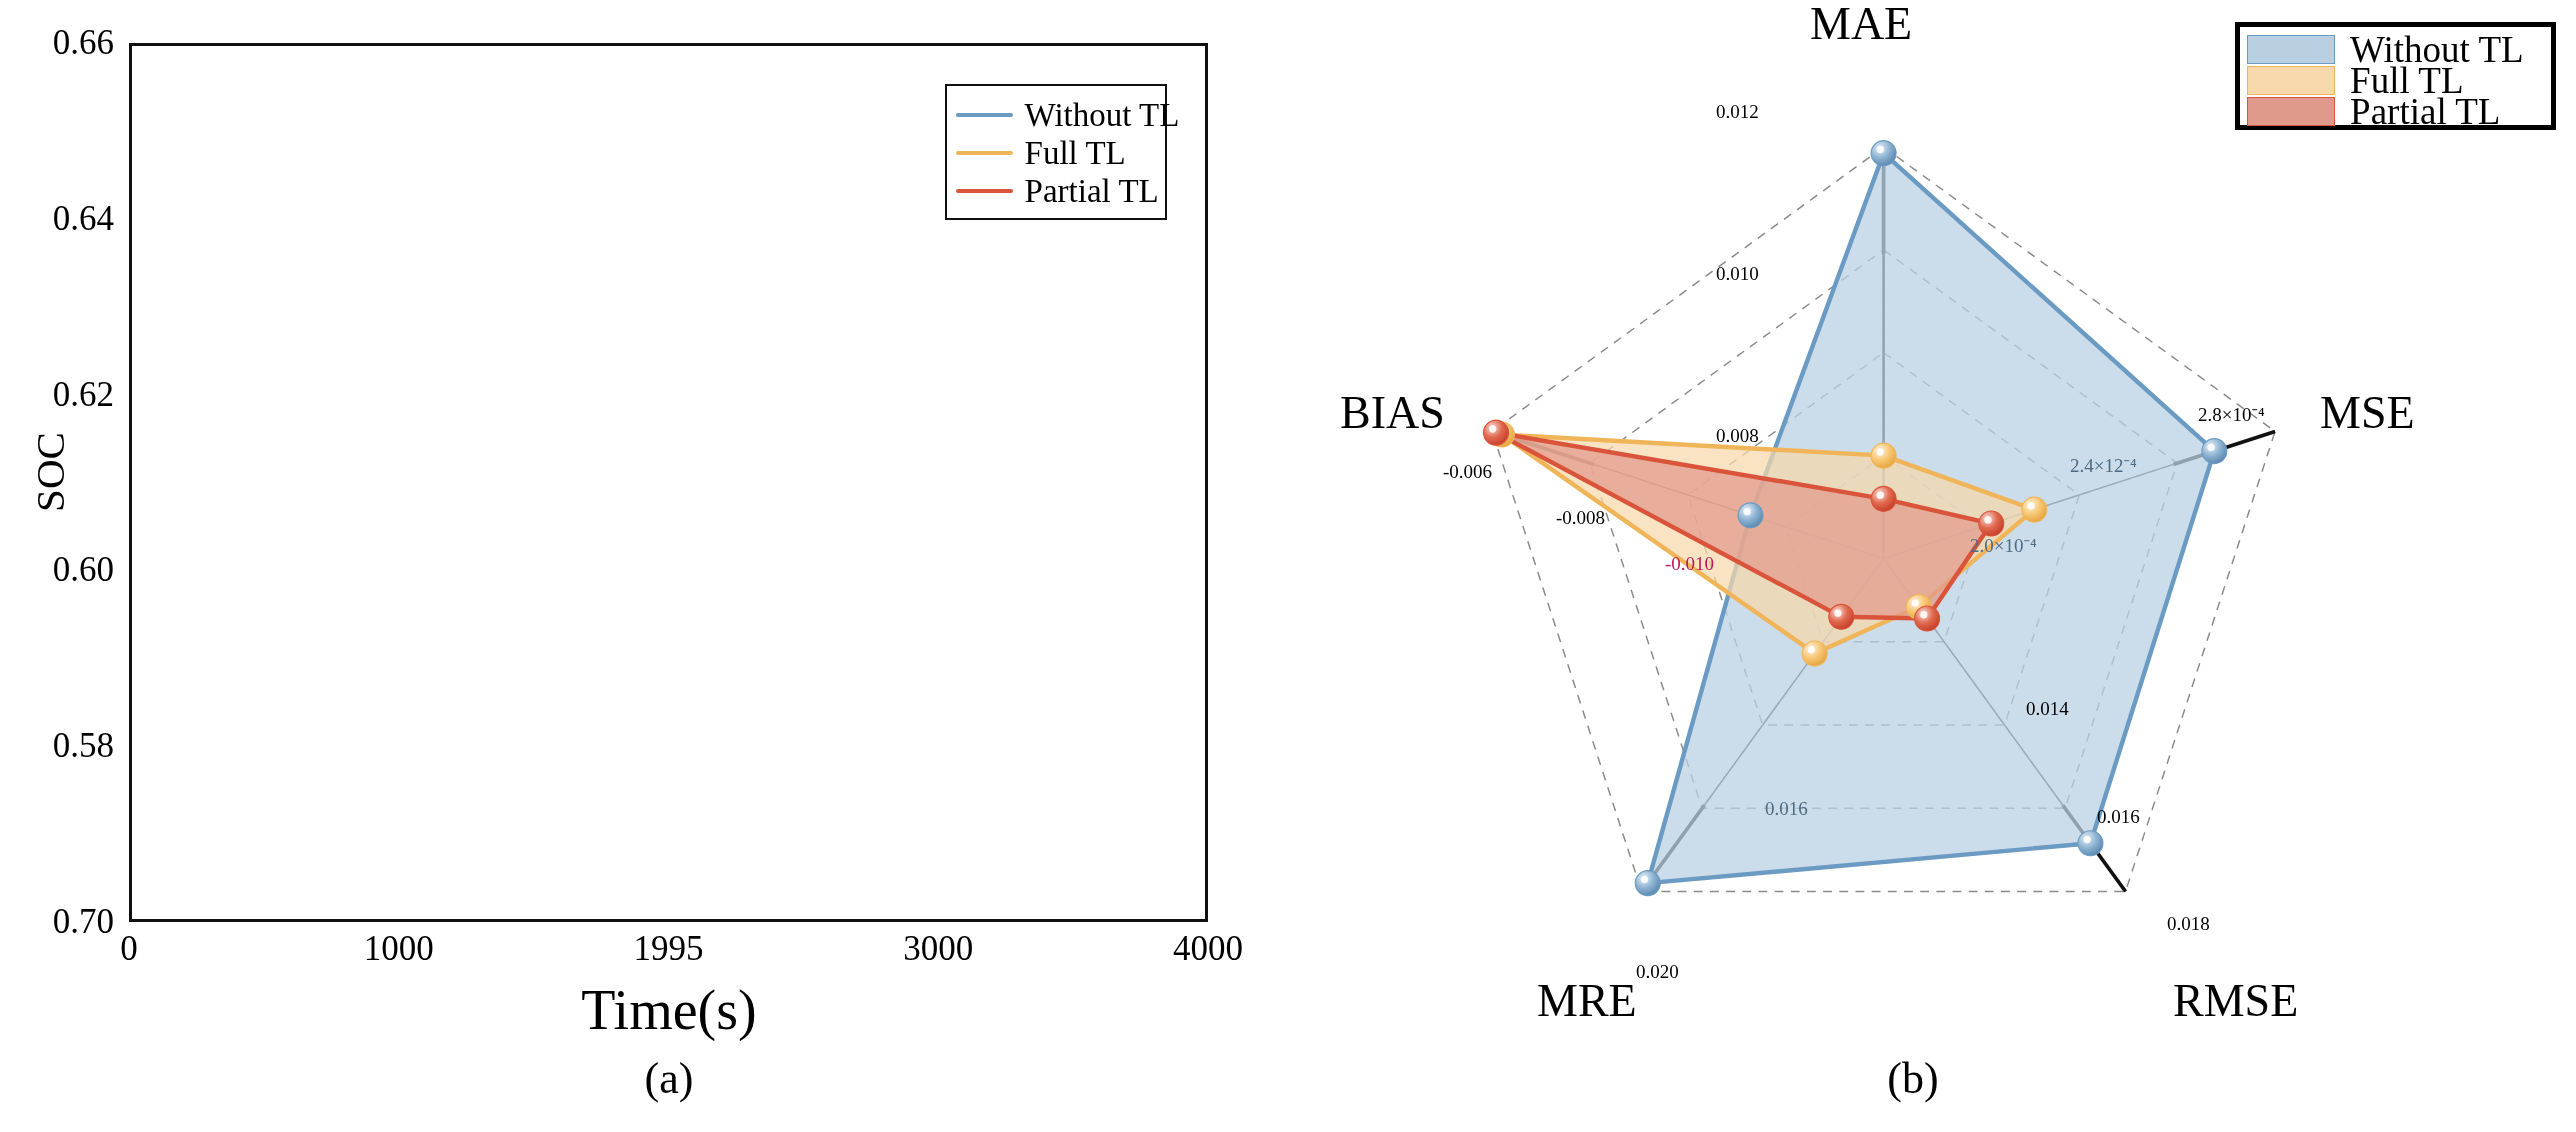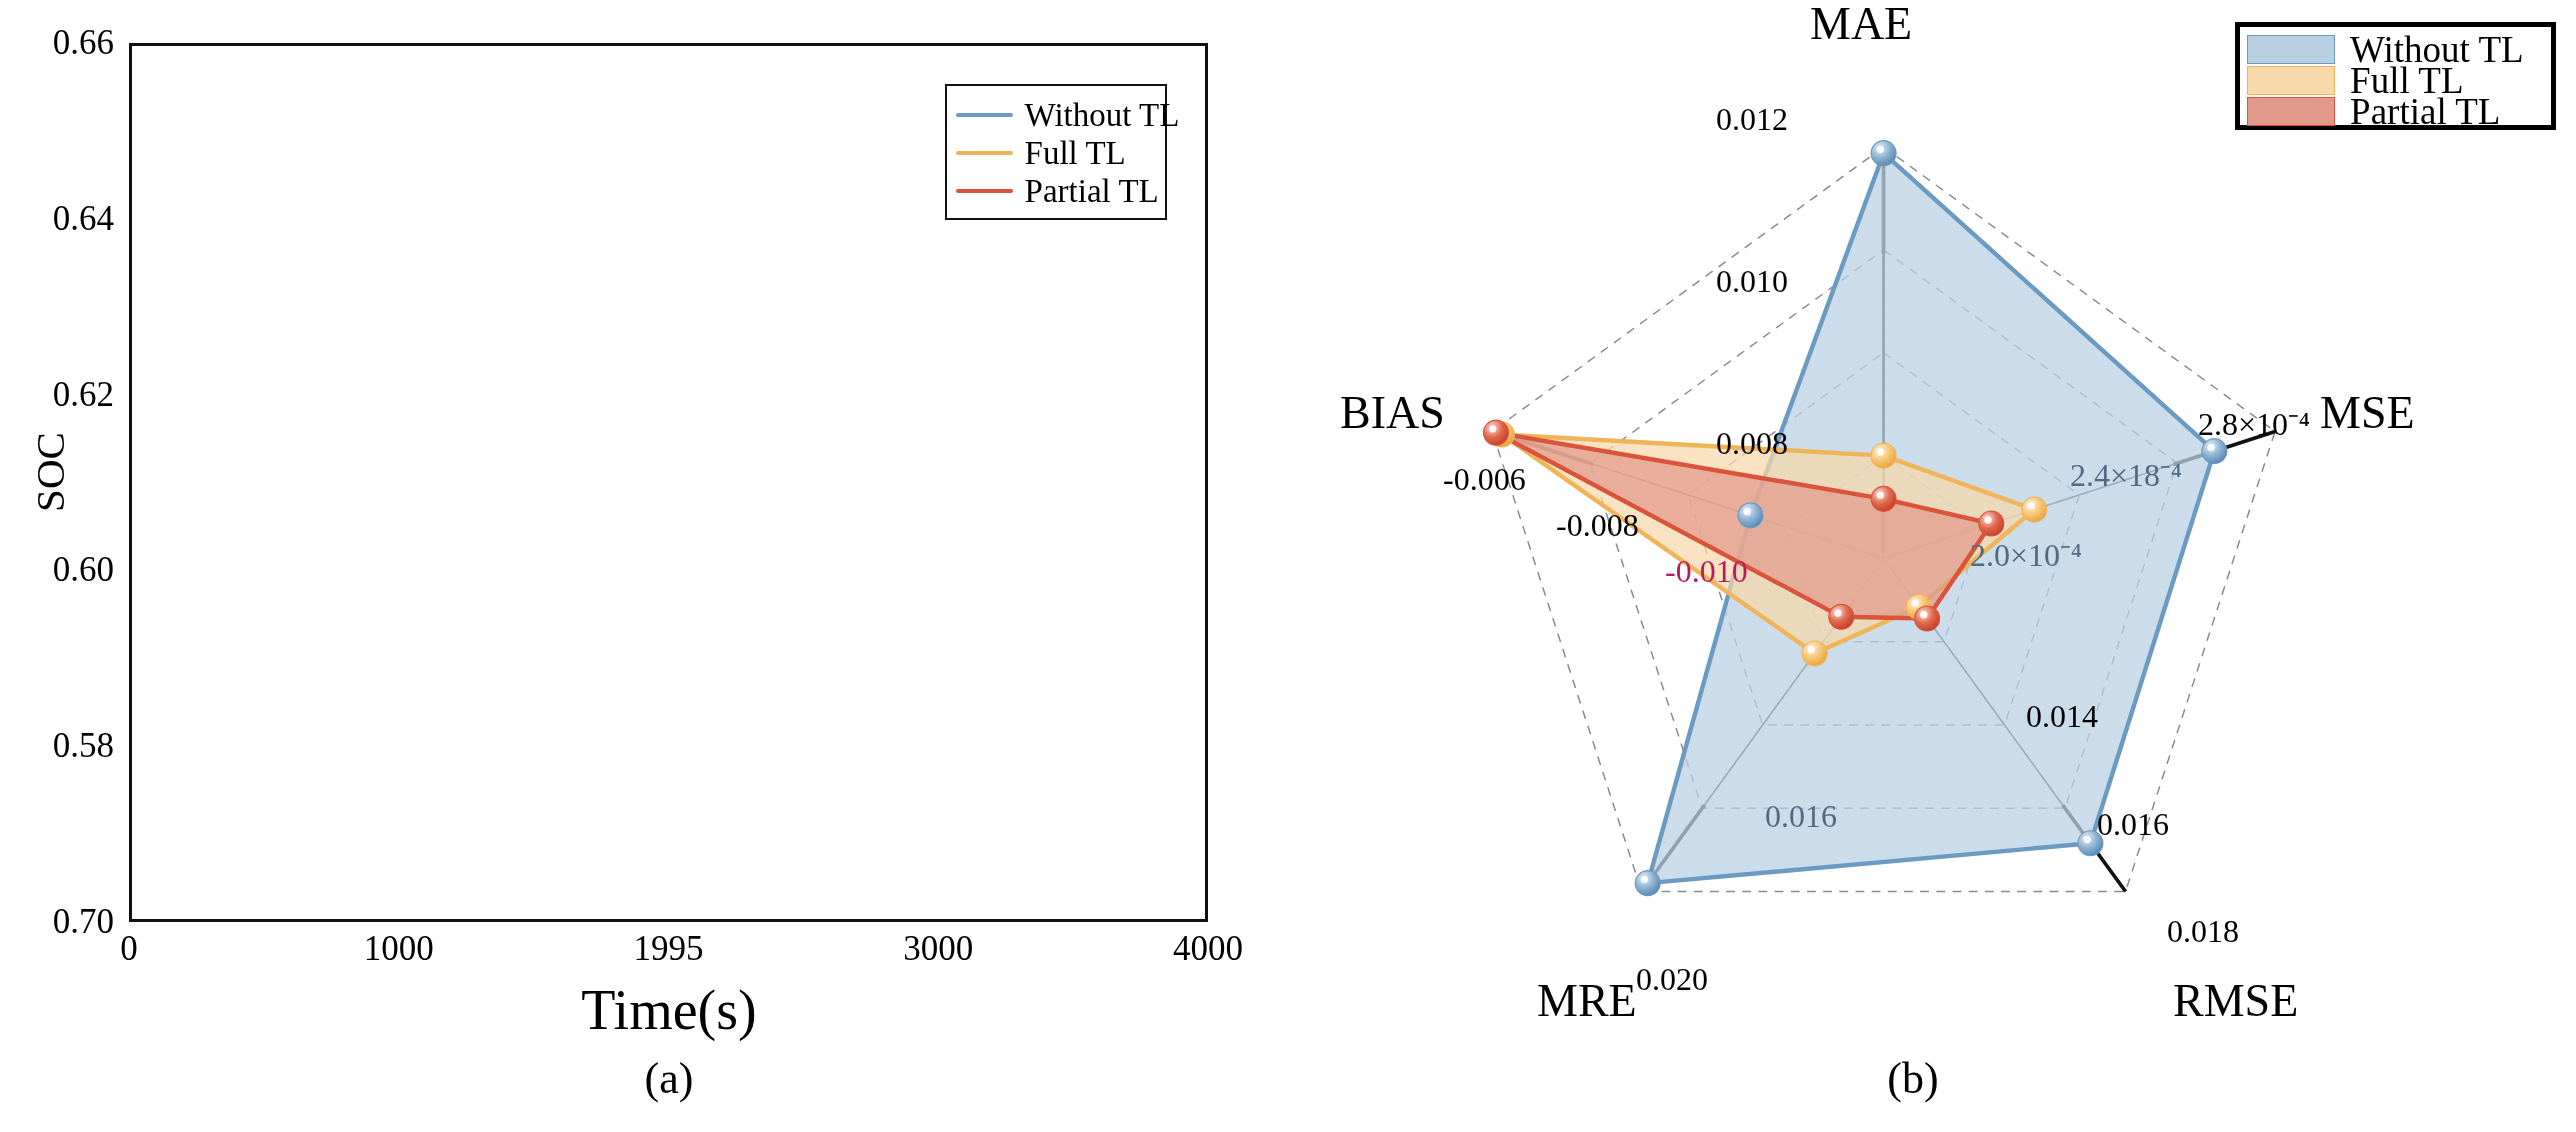--- a/index.html
+++ b/index.html
@@ -26,21 +26,21 @@
     border:2.9px solid #111;background:#fff;box-sizing:border-box;
     padding:10.3px 8.8px 7.4px 8.8px;}
   .leg-a-row{display:flex;align-items:center;height:38px;}
   .leg-a-line{width:57px;height:4.4px;border-radius:2.2px;margin-right:11.8px;flex:none;}
   .leg-a-txt{font-size:33px;line-height:1;white-space:nowrap;}
 
   
   #panel-b{position:absolute;left:1250px;top:0;width:1326px;height:1133px;}
   #radar-svg{position:absolute;left:0;top:0;width:1326px;height:1073px;}
   .axis-name{position:absolute;font-size:46px;color:#000;white-space:nowrap;}
-  .tick-lbl{position:absolute;font-size:32px;white-space:nowrap;}
+  .tick-lbl{position:absolute;font-size:19px;white-space:nowrap;}
   #caption-b{position:absolute;left:435px;top:1053px;width:456px;text-align:center;font-size:44px;}
 
   #legend-b{position:absolute;left:985px;top:22px;width:321px;height:108px;
     border:5.1px solid #000;background:#fff;box-sizing:border-box;
     padding:6.6px 7.4px;}
   .leg-b-row{display:flex;align-items:center;height:31px;}
   .leg-b-sw{width:88px;height:29px;margin-right:14.7px;flex:none;box-sizing:border-box;}
   .leg-b-txt{font-size:37px;line-height:1;white-space:nowrap;}
 </style>
 </head>
@@ -203,21 +203,21 @@
     <div class="axis-name" id="an-mse" style="left:1070px; top:386px;">MSE</div>
     <div class="axis-name" id="an-rmse" style="left:923px; top:974px;">RMSE</div>
     <div class="axis-name" id="an-mre" style="left:287px;  top:974px;">MRE</div>
     <div class="axis-name" id="an-bias" style="left:90px;  top:386px;">BIAS</div>
 
     <div class="tick-lbl" style="left:466px; top:101px;">0.012</div>
     <div class="tick-lbl" style="left:466px; top:263px;">0.010</div>
     <div class="tick-lbl" style="left:466px; top:425px;">0.008</div>
 
     <div class="tick-lbl" style="left:948px; top:401px;">2.8×10⁻⁴</div>
-    <div class="tick-lbl" style="left:820px; top:452px; color:#4e6b82;">2.4×18⁻⁴</div>
+    <div class="tick-lbl" style="left:820px; top:452px; color:#4e6b82;">2.4×12⁻⁴</div>
     <div class="tick-lbl" style="left:697px;  top:532px; color:#4e6b82;margin-left:23px;">2.0×10⁻⁴</div>
 
     <div class="tick-lbl" style="left:917px; top:913px;">0.018</div>
     <div class="tick-lbl" style="left:847px; top:806px;">0.016</div>
     <div class="tick-lbl" style="left:776px; top:698px;">0.014</div>
 
     <div class="tick-lbl" style="left:386px; top:941px;margin-top:20px;">0.020</div>
     <div class="tick-lbl" style="left:515px; top:798px; color:#4e6b82;">0.016</div>
 
     <div class="tick-lbl" style="left:193px; top:461px;">-0.006</div>

